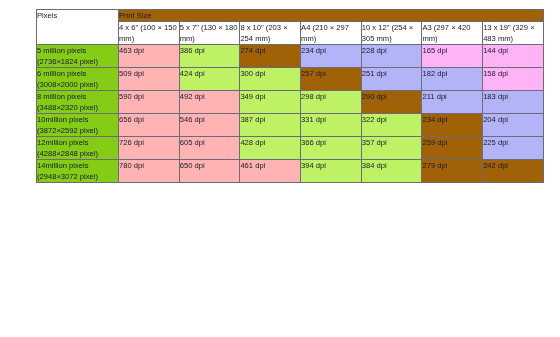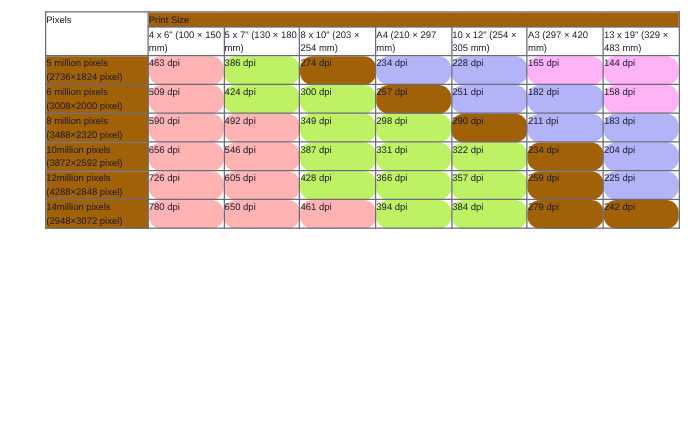--- a/index.html
+++ b/index.html
@@ -72,30 +72,29 @@
   th.size-head {
     padding: 6px 4px 7px 5px;
     background: #ffffff;
     font-weight: normal;
     font-size: 7.6px;
     vertical-align: top;
   }
 
   
   td.row-label {
-    background: #a16207;
+    background: #84cc16;
     padding: 6px 4px 8px 6px;
     vertical-align: top;
   }
 
   td.dpi-cell {
     padding: 6px 4px 8px 6px;
     vertical-align: top;
     white-space: nowrap;
-    border-radius: 10px;
   }
 
   
   .sw-pink    { background: #ffb3b3; }
   .sw-green   { background: #bef264; }
   .sw-yellow  { background: #a16207; }
   .sw-purple  { background: #b3b3f7; }
   .sw-magenta { background: #ffb3f7; }
 </style>
 </head>

